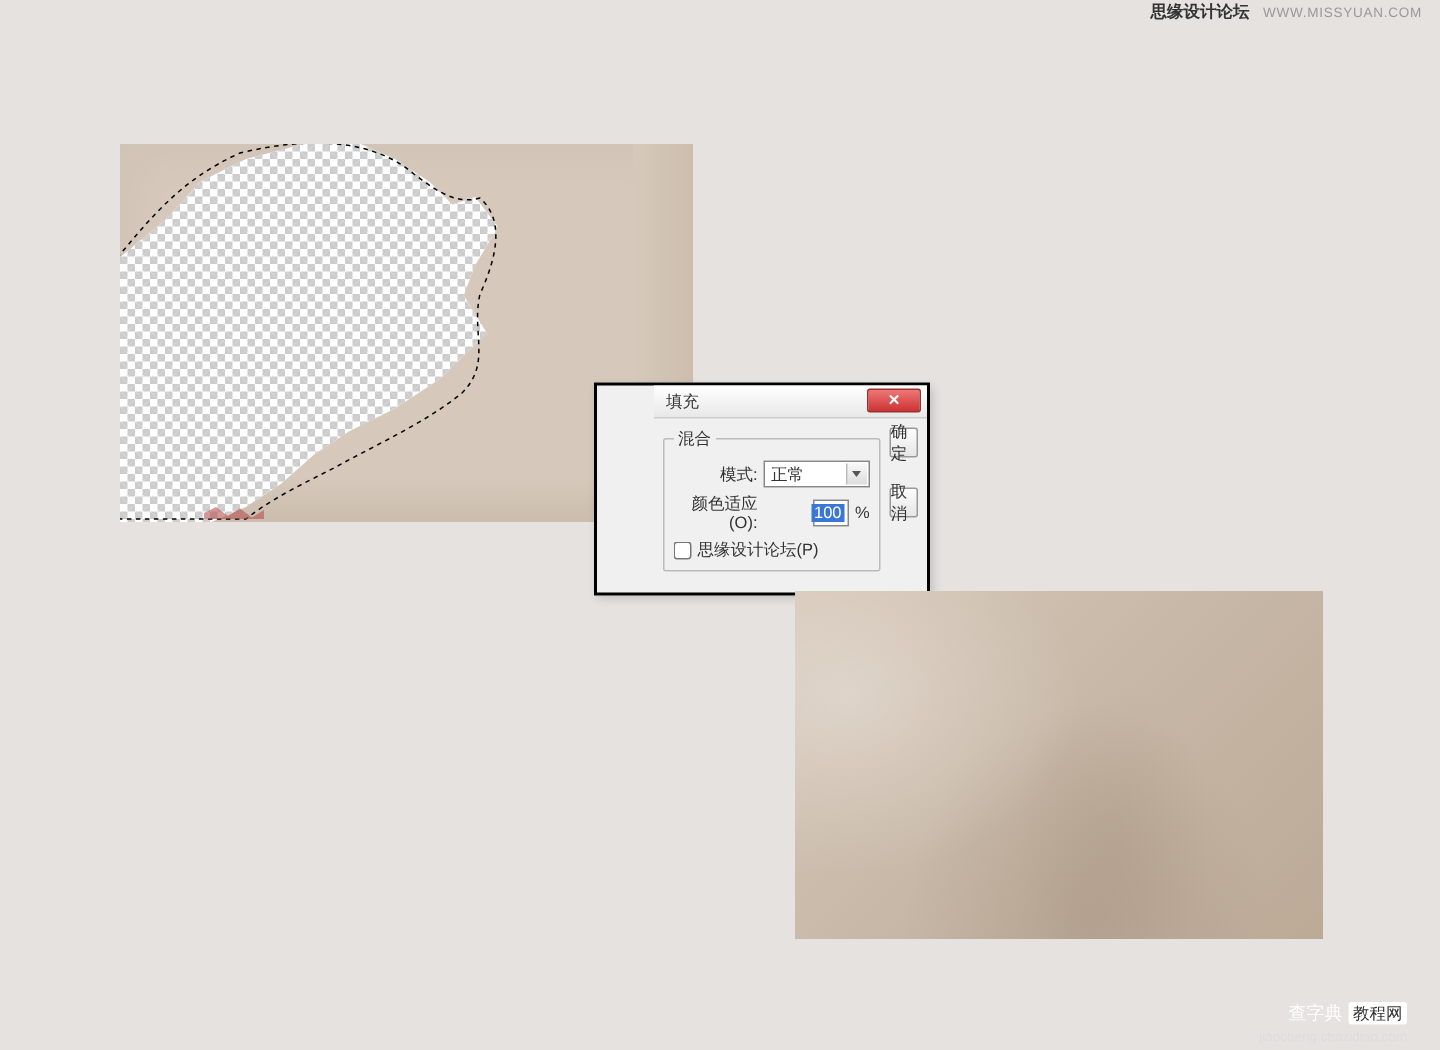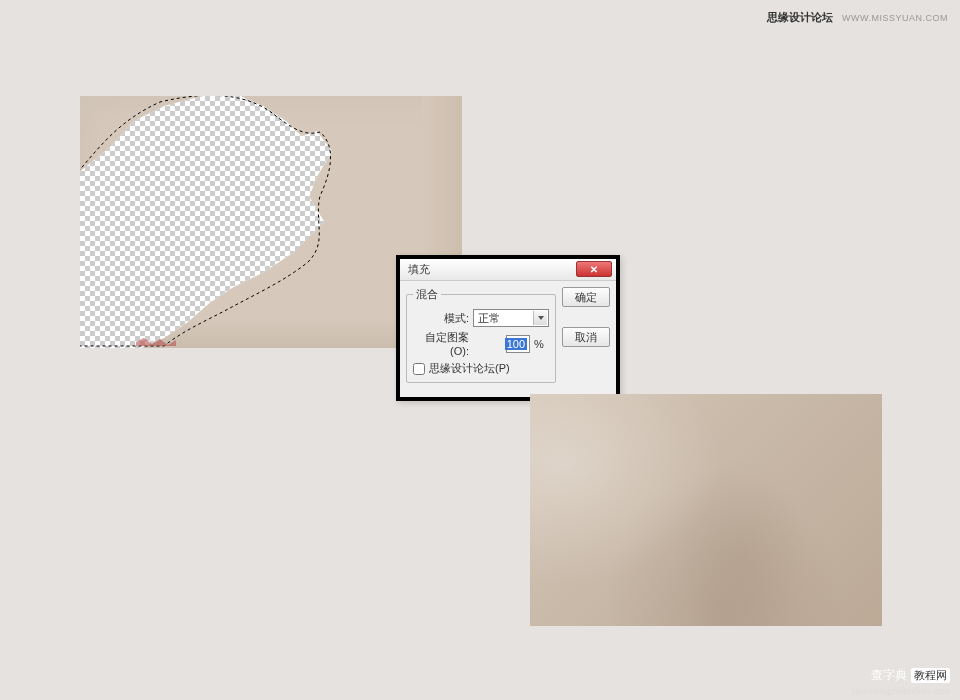--- a/index.html
+++ b/index.html
@@ -8,32 +8,32 @@
       height: 700px;
       background: #e5e2df;
       position: relative;
       font-family: "Microsoft YaHei", SimSun, Arial, sans-serif;
       font-size: 11px;
       color: #333;
       overflow: hidden;
     }
     .watermark-top {
       position: absolute;
-      top: 10px;
+      top: 0;
       right: 12px;
       font-size: 11px;
       color: #444;
       text-align: right;
     }
     .watermark-top .site { font-weight: 600; color: #333; margin-right: 6px; }
     .watermark-top .url { color: #999; font-size: 9px; letter-spacing: 0.5px; }
     .watermark-bottom {
       position: absolute;
       bottom: 4px;
-      right: 10px;
+      right: 22px;
       font-size: 11px;
       color: #fff;
       text-align: right;
     }
     .watermark-bottom .logo-row {
       display: flex;
       align-items: center;
       justify-content: flex-end;
       gap: 4px;
       font-size: 12px;
@@ -97,22 +97,23 @@
       opacity: 0.6;
     }
 
     
     .dialog {
       position: absolute;
       left: 396px;
       top: 255px;
       width: 224px;
       background: #f0f0f0;
-      border: 4px solid #000000;
+      border: 2px solid #000000;
       box-shadow: 2px 2px 6px rgba(0,0,0,0.15);
+      padding-left: 38px;
     }
     .titlebar {
       height: 22px;
       background: linear-gradient(#fff, #e8e8e8);
       border-bottom: 1px solid #ccc;
       display: flex;
       align-items: center;
       padding-left: 8px;
       position: relative;
     }
@@ -252,21 +253,21 @@
       <fieldset>
         <legend>混合</legend>
         <div class="row">
           <label>模式:</label>
           <div class="select">
             <span>正常</span>
             <div class="arrow"></div>
           </div>
         </div>
         <div class="row">
-          <label>自定图案(O):</label>
+          <label>颜色适应(O):</label>
           <div class="num-input">
             <span class="sel">100</span>
           </div>
           <span>%</span>
         </div>
         <div class="checkbox-row">
           <input type="checkbox" style="">
           <span>思缘设计论坛(P)</span>
         </div>
       </fieldset>

